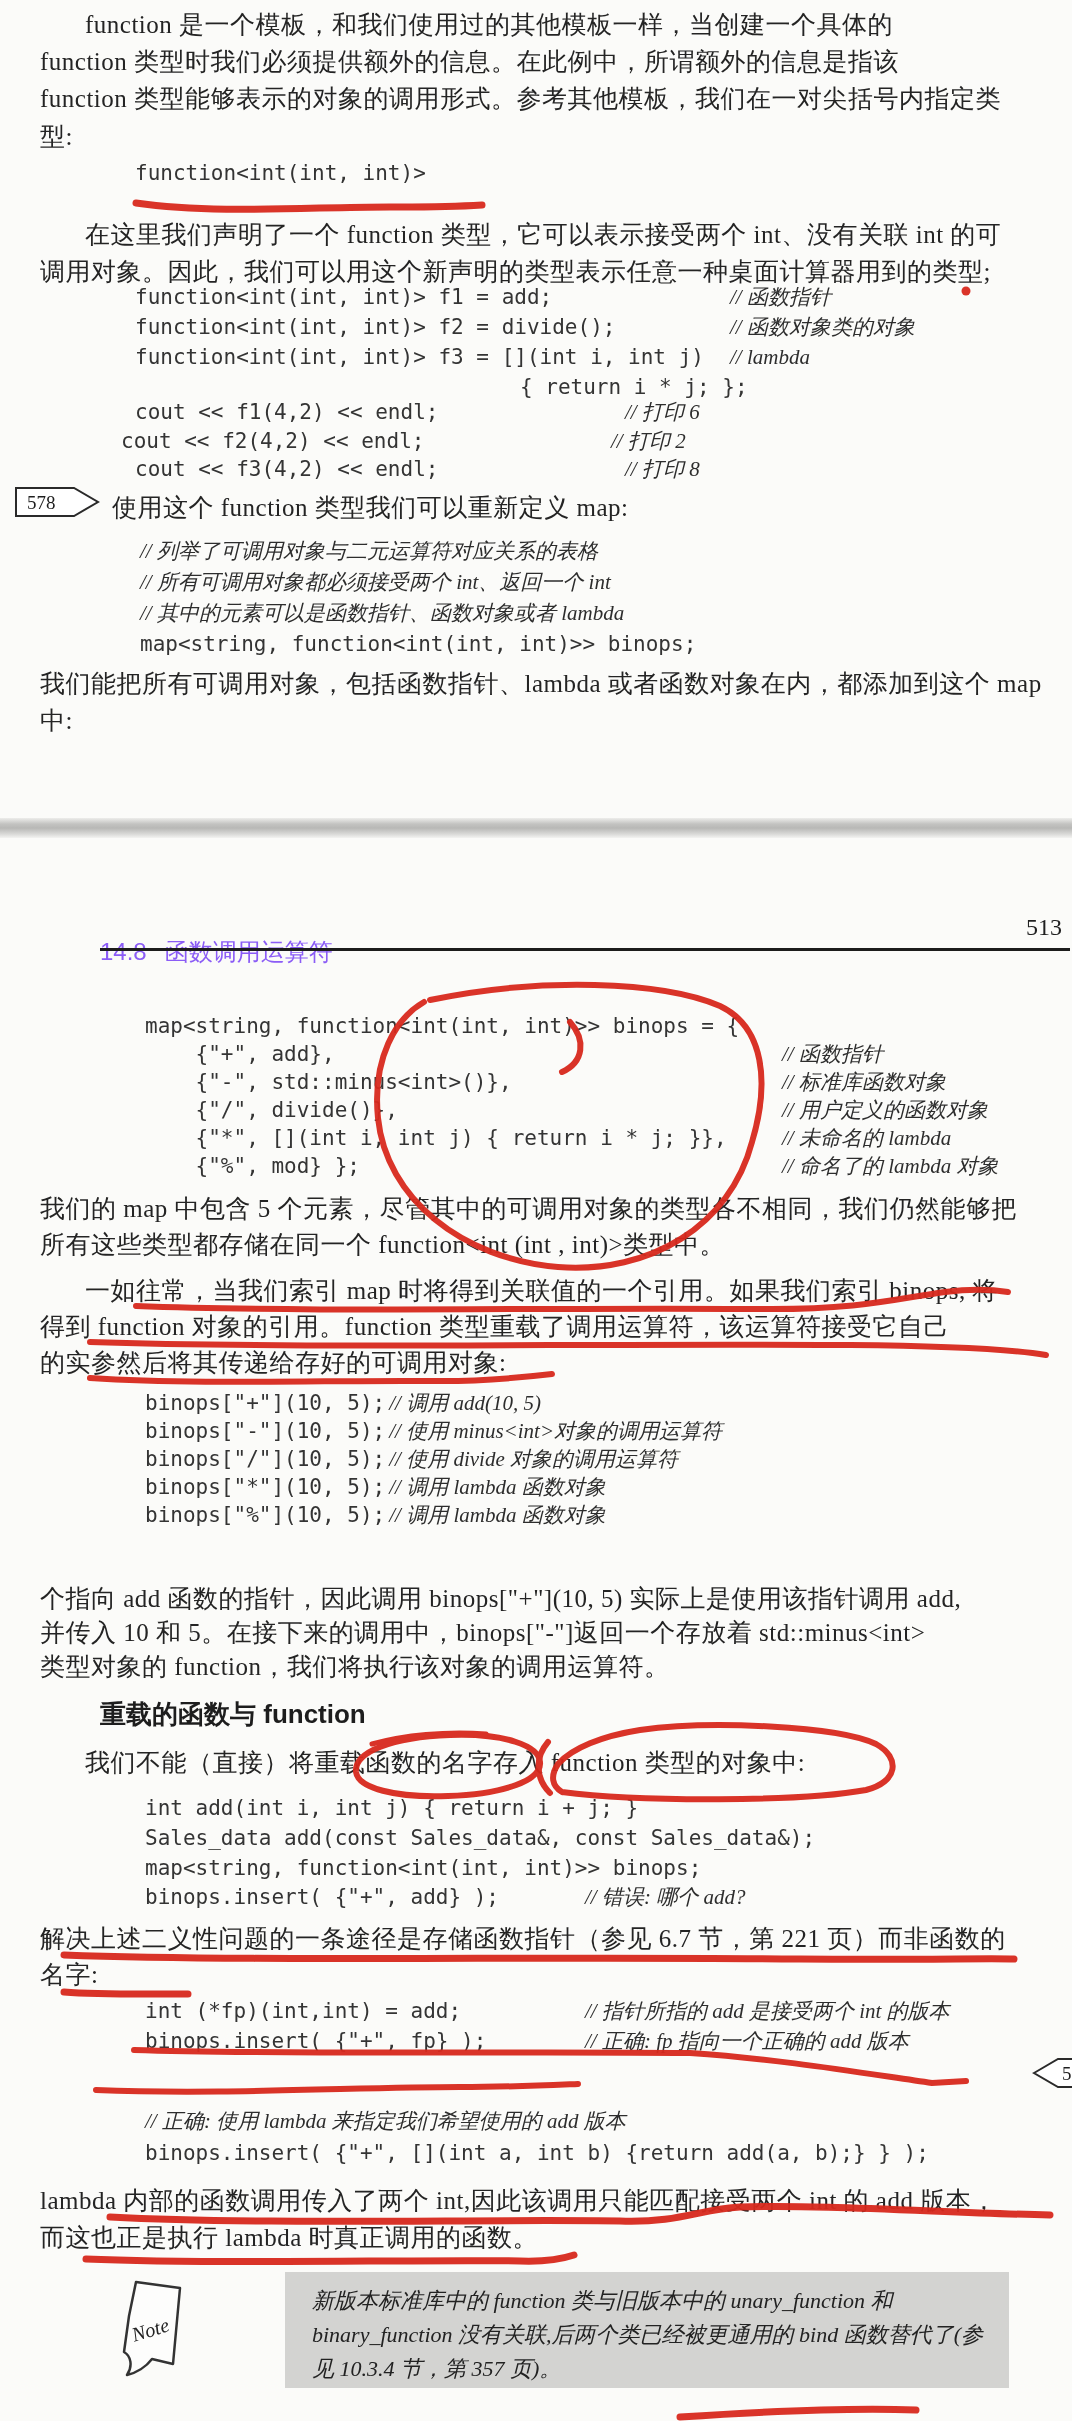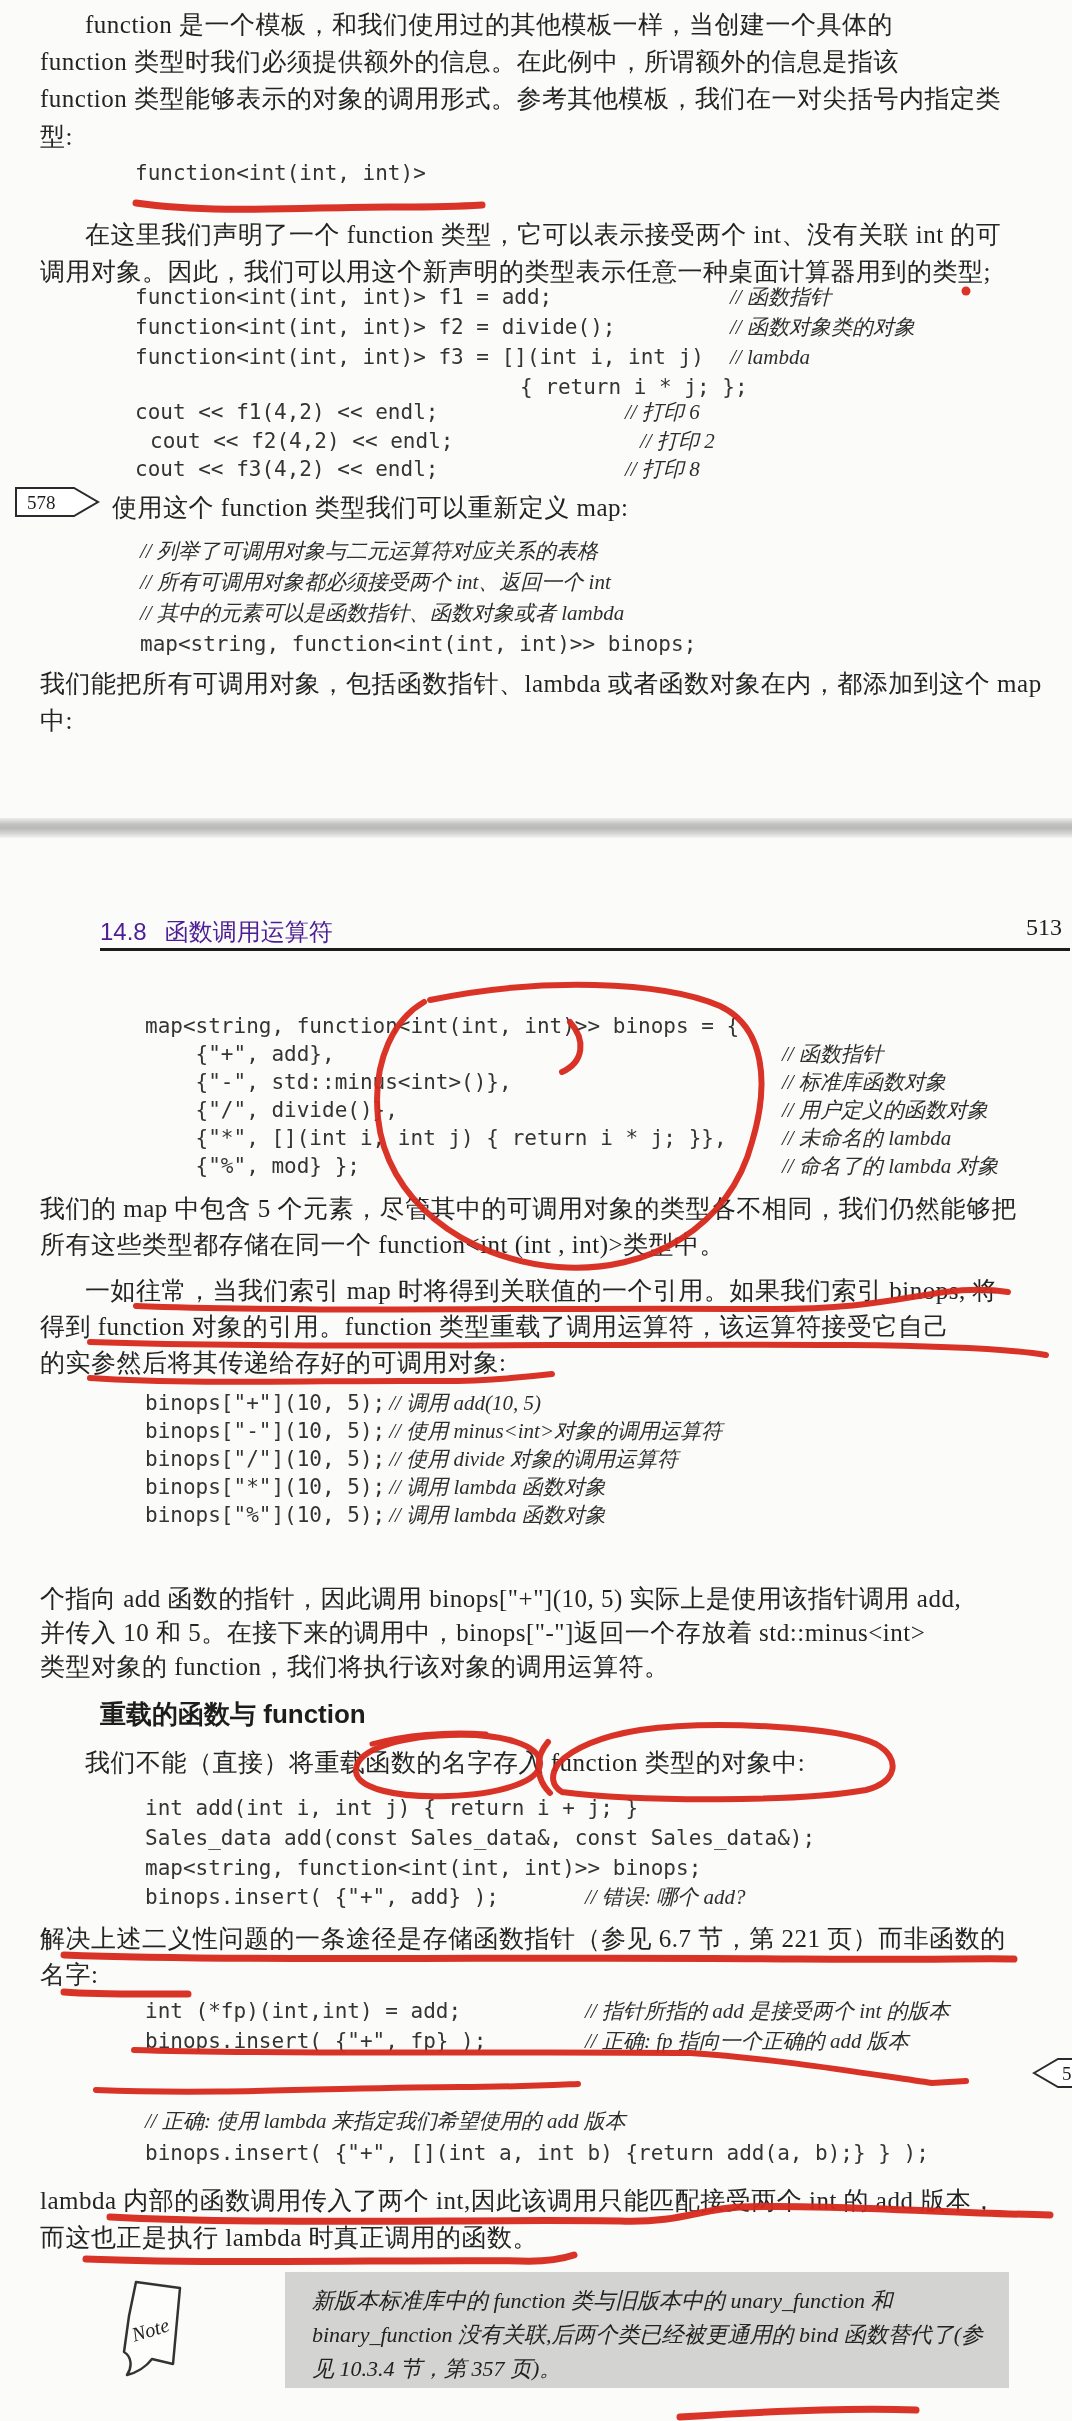--- a/index.html
+++ b/index.html
@@ -5,21 +5,21 @@
   html,body{margin:0;padding:0;background:#ffffff;}
   .page{position:relative;width:1072px;height:2421px;background:#fbfbf9;overflow:hidden;
         font-family:"Liberation Serif","DejaVu Serif",serif;color:#242424;}
   .t{position:absolute;white-space:nowrap;font-size:25px;line-height:1;letter-spacing:0.5px;}
   .cl{position:absolute;white-space:nowrap;line-height:1;}
   .code{font-family:"DejaVu Sans Mono","Liberation Mono",monospace;font-size:21px;color:#343434;}
   .cmt{font-family:"Liberation Serif","DejaVu Serif",serif;font-style:italic;font-size:21px;color:#2d2d2d;}
   .abs{position:absolute;top:0;}
   .inlinecmt{}
   .h2{position:absolute;white-space:nowrap;font-family:"Liberation Sans","DejaVu Sans",sans-serif;
-      font-size:24px;font-weight:500;color:#4c1d95;}
+      font-size:24px;font-weight:500;color:#8b5cf6;margin-top:20px;}
   .pageno{position:absolute;font-size:24px;color:#1f1f1f;}
   .rule{position:absolute;height:3px;background:#1c1c1c;}
   .h3{position:absolute;white-space:nowrap;font-family:"Liberation Sans","DejaVu Sans",sans-serif;
       font-size:26px;font-weight:bold;color:#1d1d1d;}
   .band{position:absolute;left:0;width:1072px;top:818px;height:20px;
         background:linear-gradient(180deg,#ededeb 0%,#c3c3c1 30%,#b8b8b6 50%,#d7d7d5 78%,#f3f3f1 100%);}
   .notebox{position:absolute;left:285px;top:2272px;width:724px;height:116px;background:#d3d3d1;}
   .notetext{position:absolute;white-space:nowrap;font-size:22px;font-style:italic;color:#222;}
   .overlay{position:absolute;left:0;top:0;pointer-events:none;}
   .marker{position:absolute;}
@@ -54,21 +54,21 @@
     <span class="code">function&lt;int(int, int)&gt; f3 = [](int i, int j)</span>
     <span class="code cmt abs" style="left:595px">// lambda</span>
   </div>
   <div class="cl" style="left:520px;top:377px">
     <span class="code">{ return i * j; };</span>
   </div>
   <div class="cl" style="left:135px;top:402px">
     <span class="code">cout &lt;&lt; f1(4,2) &lt;&lt; endl;</span>
     <span class="code cmt abs" style="left:490px">// 打印 6</span>
   </div>
-  <div class="cl" style="left:150px;top:431px">
+  <div class="cl" style="left:121px;top:431px">
     <span class="code">cout &lt;&lt; f2(4,2) &lt;&lt; endl;</span>
     <span class="code cmt abs" style="left:490px">// 打印 2</span>
   </div>
   <div class="cl" style="left:135px;top:459px">
     <span class="code">cout &lt;&lt; f3(4,2) &lt;&lt; endl;</span>
     <span class="code cmt abs" style="left:490px">// 打印 8</span>
   </div>
 
   <svg class="marker" style="left:14px;top:486px" width="86" height="32">
     <polygon points="2,2 60,2 84,16 60,30 2,30" fill="#ffffff" stroke="#2a2a2a" stroke-width="2"></polygon>

